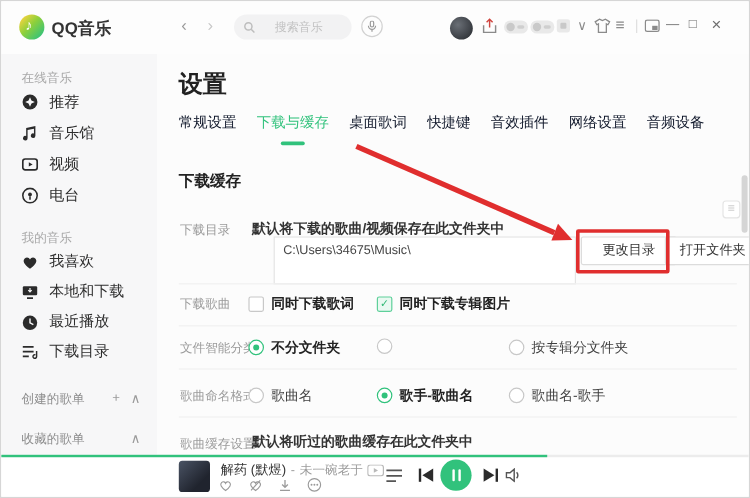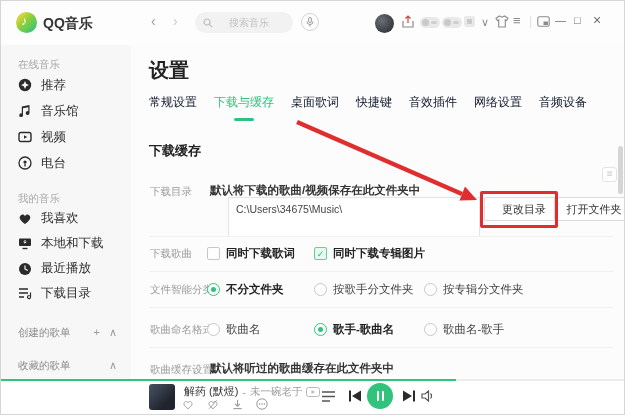--- a/index.html
+++ b/index.html
@@ -253,21 +253,20 @@
 
     <div class="divider" style="top:226px;"></div>
 
     <div class="row-label" style="top:238px;">文件智能分类</div>
     <div class="opt on" style="left:76px;top:237px;">
       <span class="radio"></span>
       <span class="lbl">不分文件夹</span>
     </div>
     <div class="opt" style="left:183px;top:237px;">
       <span class="radio"></span>
-      <span class="lbl">按歌手分文件夹</span>
     </div>
     <div class="opt" style="left:293px;top:237px;">
       <span class="radio"></span>
       <span class="lbl">按专辑分文件夹</span>
     </div>
 
     <div class="divider" style="top:262px;"></div>
 
     <div class="row-label" style="top:278px;">歌曲命名格式</div>
     <div class="opt" style="left:76px;top:277px;">

